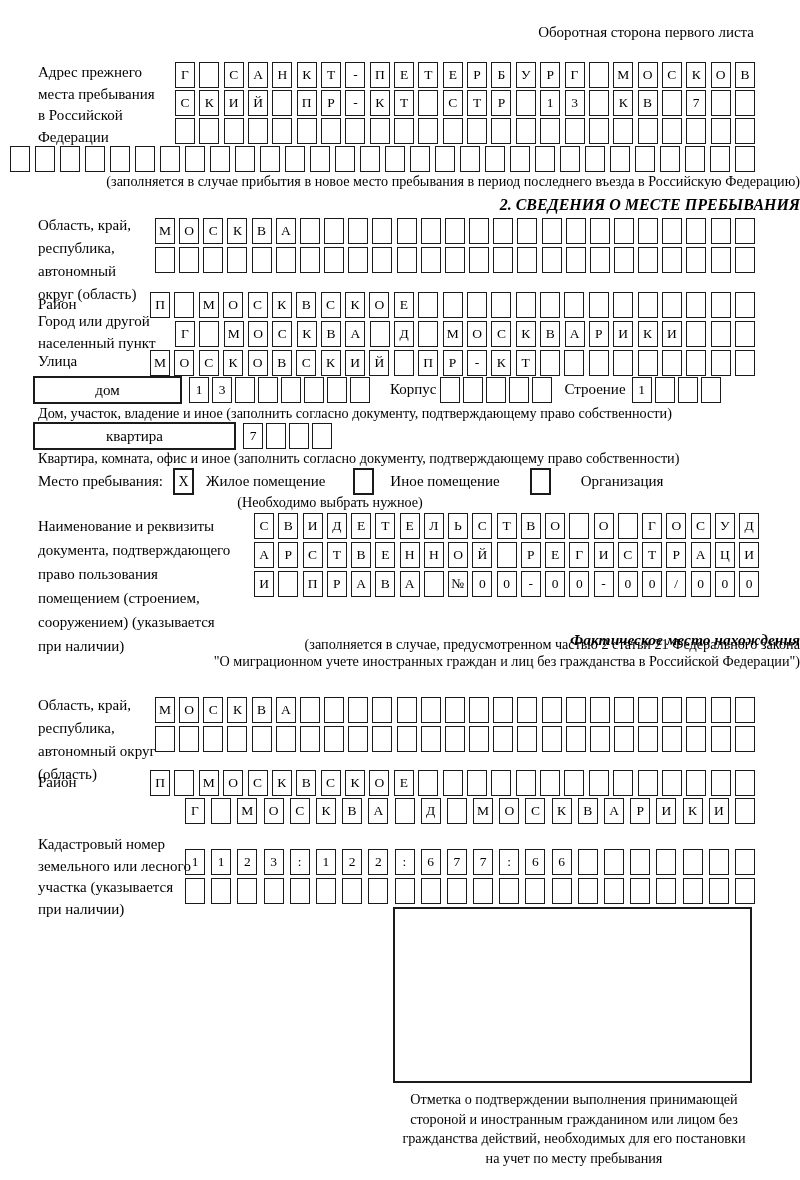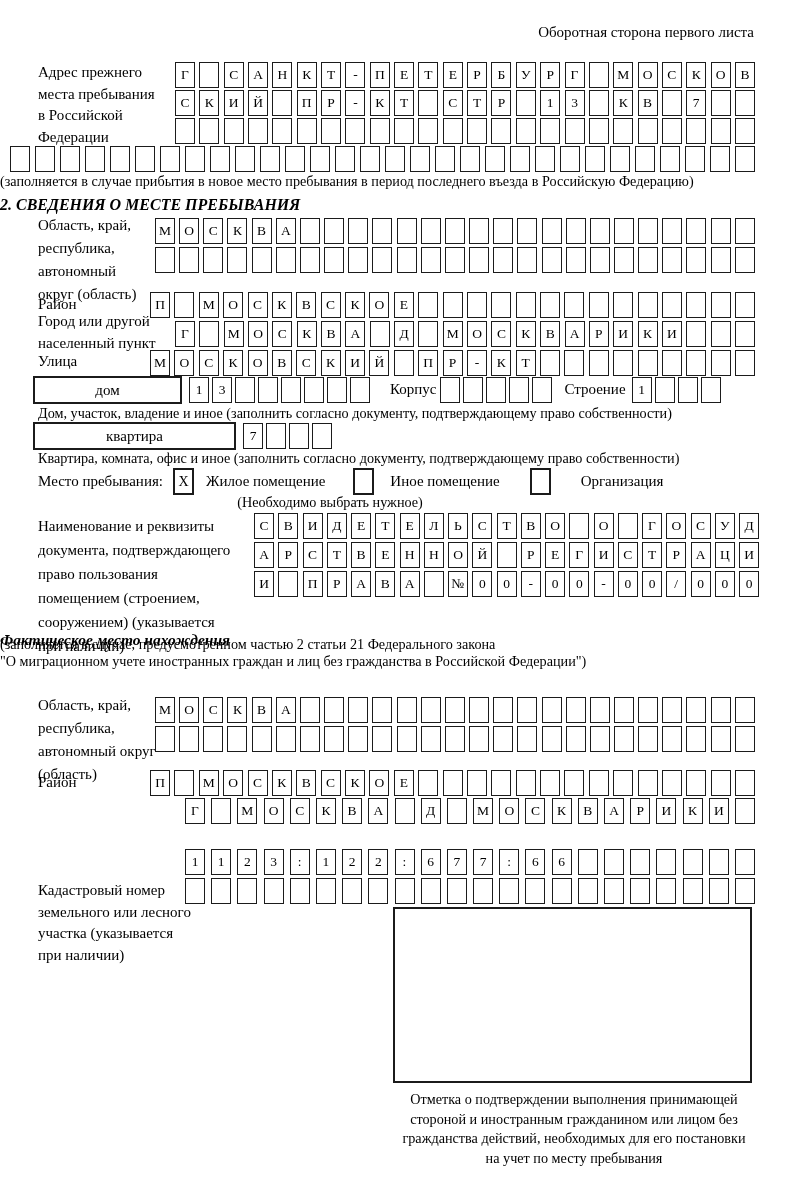--- a/index.html
+++ b/index.html
@@ -7,21 +7,21 @@
   body {
     width:800px; height:1180px;
     font-family:"Liberation Serif","DejaVu Serif",serif;
     color:#000;
   }
   #page { position:relative; width:800px; height:1180px; background:#fff; overflow:hidden; }
   .abs { position:absolute; }
   .lbl { font-size:15px; line-height:21.5px; white-space:pre-line; }
   .lbl-tight { font-size:15px; line-height:23px; white-space:pre-line; }
   .note { font-size:14.2px; }
-  .center { left:0; width:800px; text-align:left; }
+  .center { left:0; width:800px; text-align:right; }
   .h-bold { font-weight:bold; font-size:16px;font-style:italic; }
   .cellrow { display:flex; justify-content:space-between; }
   .cellrow.gapped { justify-content:flex-start; gap:3px; }
   .cell {
     width:20px; height:26px; flex:none;
     border:1.6px solid #1b1b1b;
     display:flex; align-items:center; justify-content:center;
     font-size:13.5px; font-family:"Liberation Serif","DejaVu Serif",serif;
   }
   .labelbox {
@@ -548,21 +548,21 @@
       <span class="cell">К</span>
       <span class="cell">В</span>
       <span class="cell">А</span>
       <span class="cell">Р</span>
       <span class="cell">И</span>
       <span class="cell">К</span>
       <span class="cell">И</span>
       <span class="cell"></span>
     </div>
 
-  <div class="abs lbl" style="left:38px; top:880px; line-height:21.5px;">Кадастровый номер
+  <div class="abs lbl" style="left:38px; top:834px; line-height:21.5px;">Кадастровый номер
 земельного или лесного
 участка (указывается
 при наличии)</div>
   <div class="abs cellrow" style="left:185px; top:849px; width:570px;">
       <span class="cell">1</span>
       <span class="cell">1</span>
       <span class="cell">2</span>
       <span class="cell">3</span>
       <span class="cell">:</span>
       <span class="cell">1</span>

